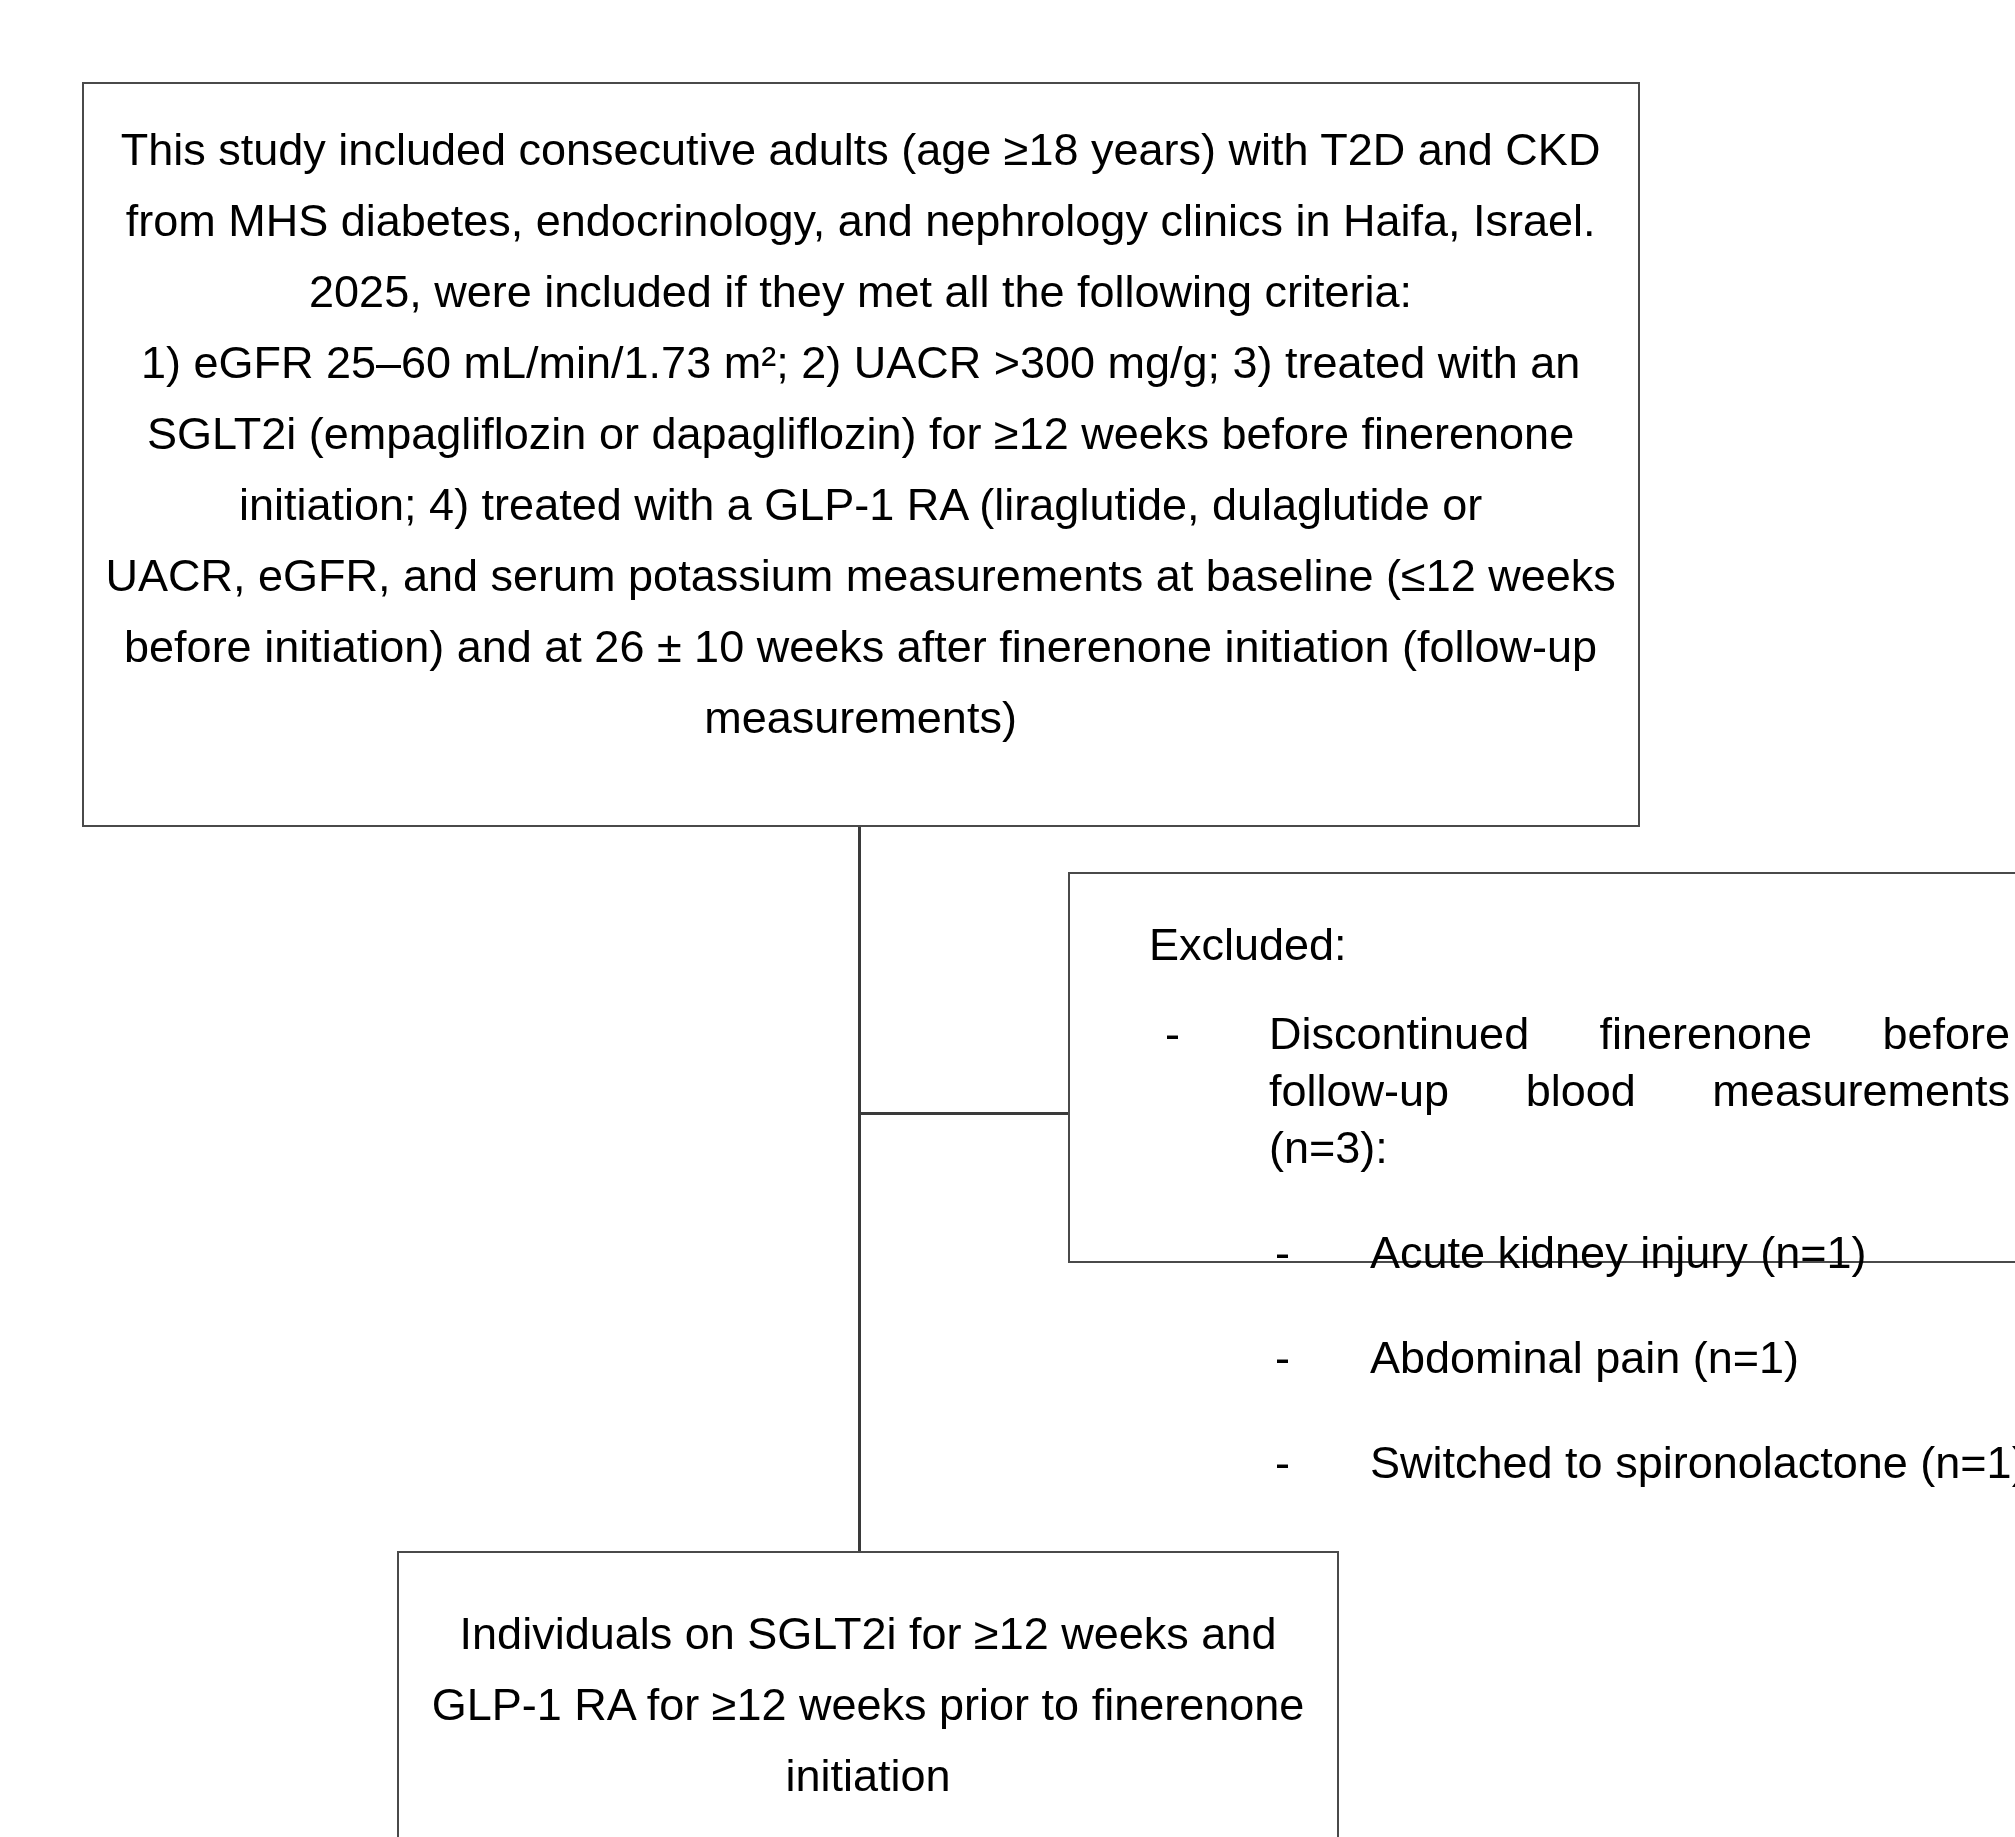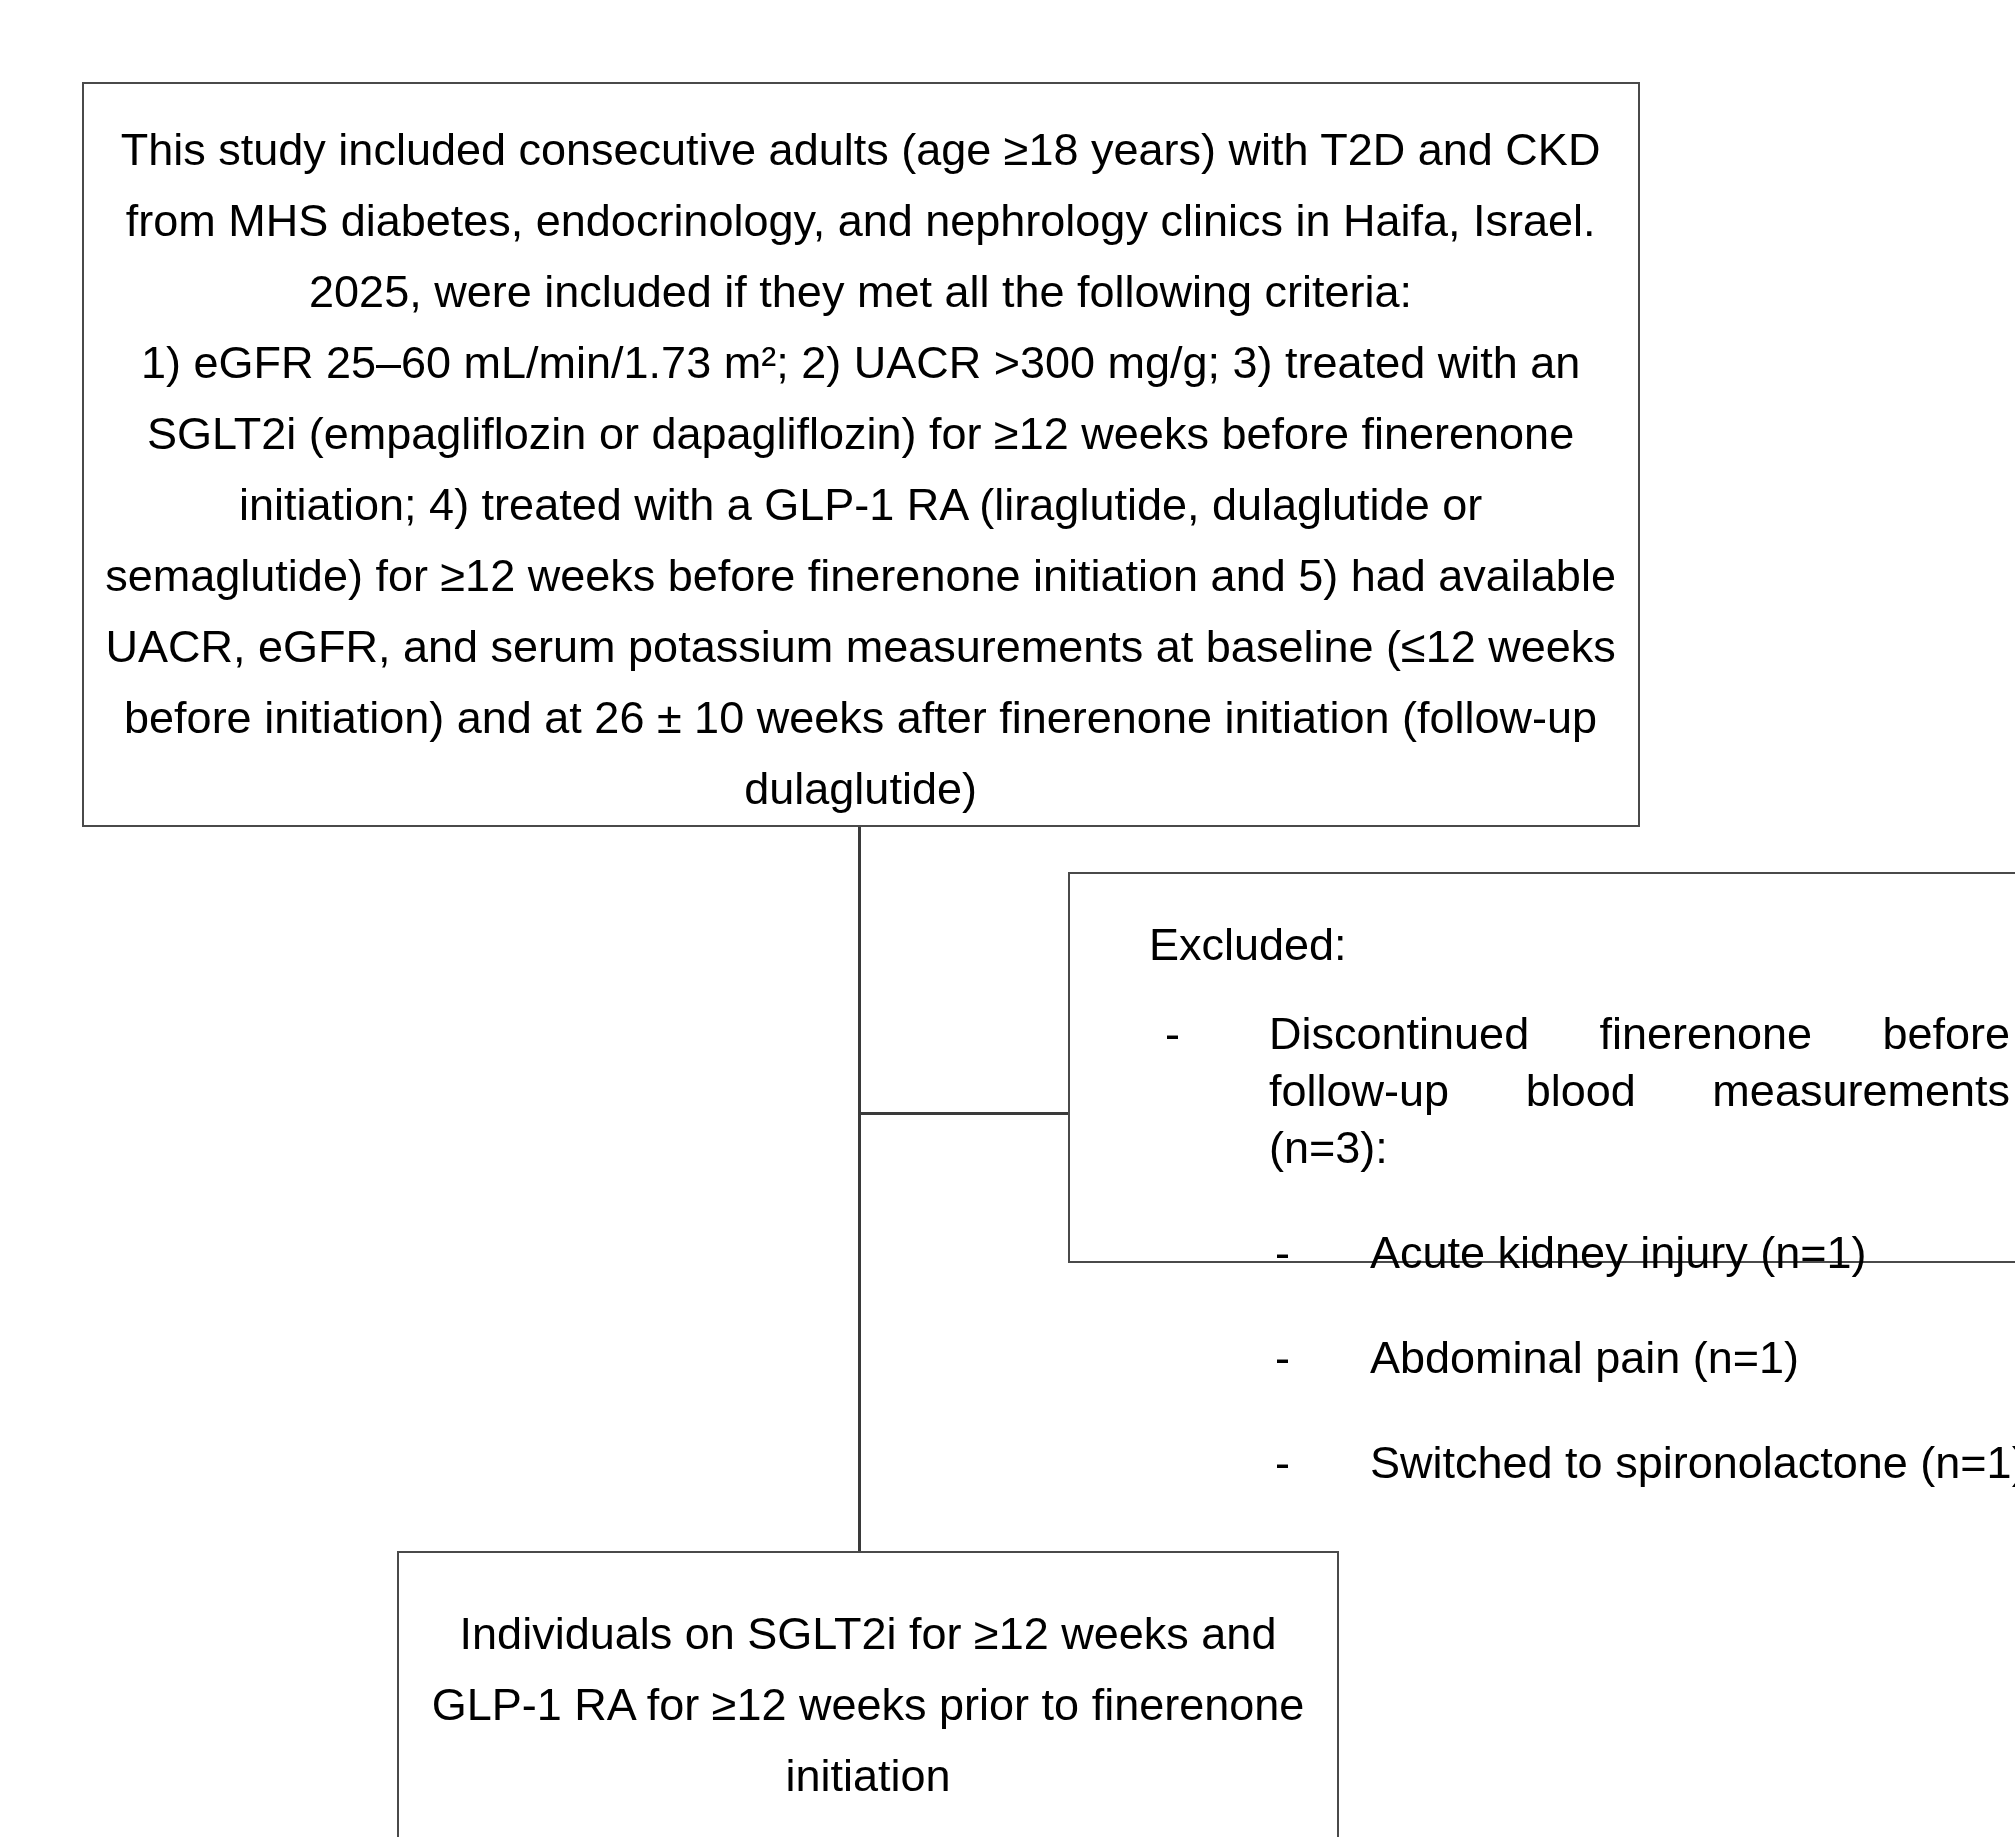--- a/index.html
+++ b/index.html
@@ -72,24 +72,23 @@
 
 <div class="canvas">
 
   <div class="box top-box">
     <div class="line">This study included consecutive adults (age ≥18 years) with T2D and CKD</div>
     <div class="line">from MHS diabetes, endocrinology, and nephrology clinics in Haifa, Israel.</div>
     <div class="line">2025, were included if they met all the following criteria:</div>
     <div class="line">1) eGFR 25–60 mL/min/1.73 m²; 2) UACR &gt;300 mg/g; 3) treated with an</div>
     <div class="line">SGLT2i (empagliflozin or dapagliflozin) for ≥12 weeks before finerenone</div>
     <div class="line">initiation; 4) treated with a GLP-1 RA (liraglutide, dulaglutide or</div>
-    <div class="line">semaglutide) for ≥12 weeks before finerenone initiation and 5) had available</div>
     <div class="line">UACR, eGFR, and serum potassium measurements at baseline (≤12 weeks</div>
     <div class="line">before initiation) and at 26 ± 10 weeks after finerenone initiation (follow-up</div>
-    <div class="line">dulaglutide)</div>
+    <div class="line">measurements)</div>
   </div>
 
   <div class="vline"></div>
   <div class="hline"></div>
 
   <div class="box excluded-box">
     <div class="ex-title">Excluded:</div>
     <div class="bullet-row">
       <span class="dash">-</span>
       <div class="bullet-text">Discontinued finerenone before follow-up blood measurements (n=3):</div>

